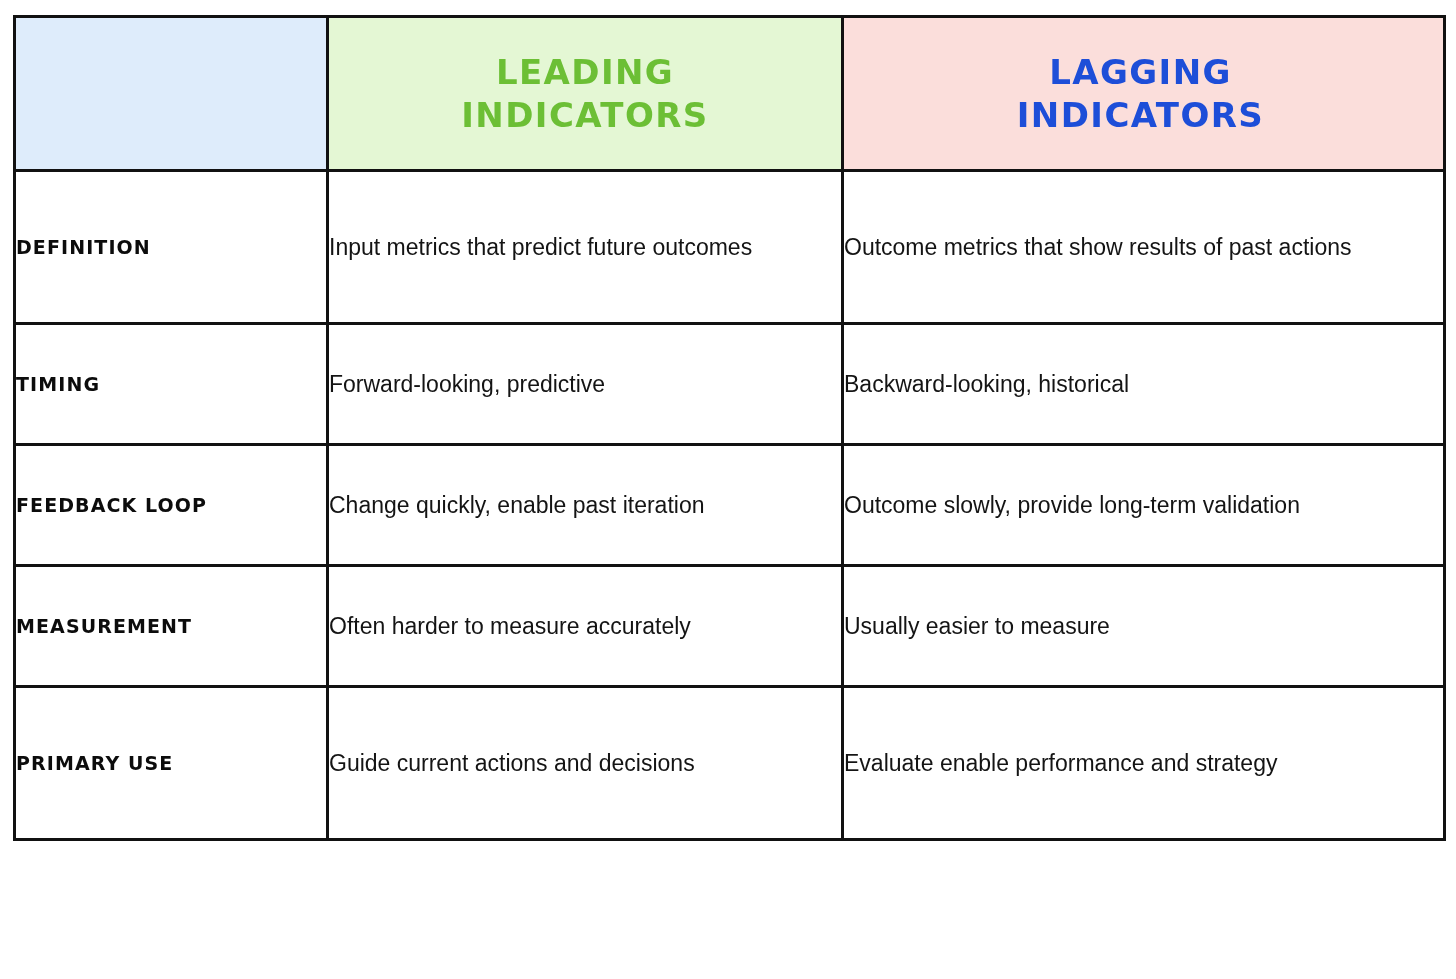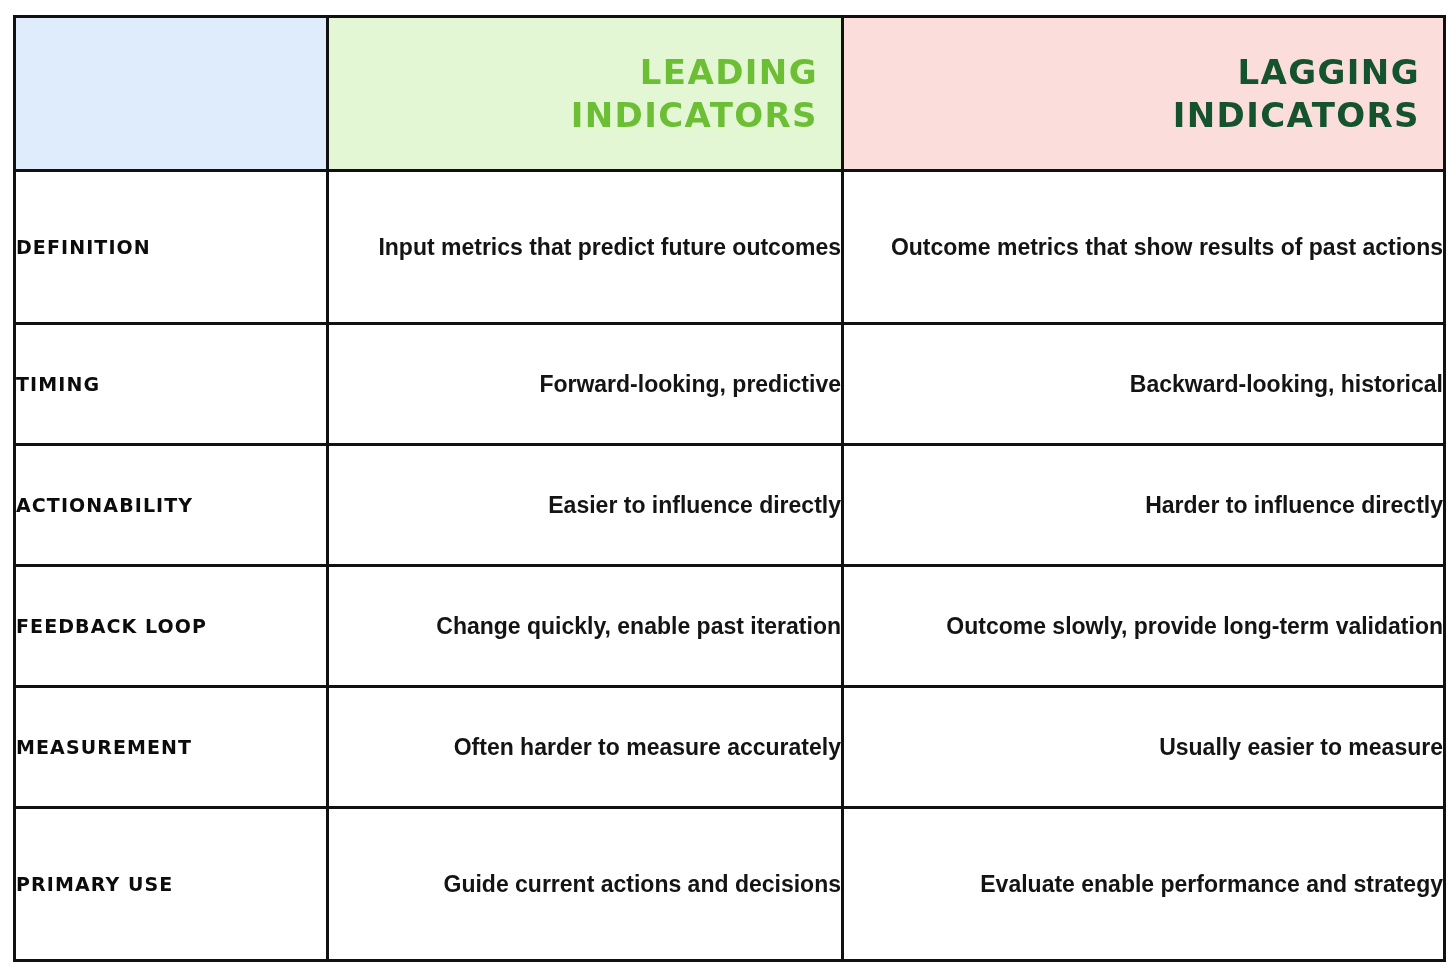--- a/index.html
+++ b/index.html
@@ -63,47 +63,45 @@
   .hdr-title {
     font-family: "DejaVu Sans", sans-serif;
     font-weight: 700;
     font-size: 34px;
     line-height: 1.26;
     letter-spacing: 1.4px;
     text-transform: uppercase;
     margin: 9px;
     padding: 0 14px;
     display: block;
-    text-align: right;
   }
   .hdr-title .ln { display: block; }
   .hdr-lead .hdr-title { color: #6cbf35; }
-  .hdr-lag  .hdr-title { color: #14532d; padding-left: 8px; }
+  .hdr-lag  .hdr-title { color: #1d4ed8; padding-left: 8px; }
 
   
   .body-row td {
     height: 118px;
   }
   .row-label {
     font-family: "DejaVu Sans", sans-serif;
     font-weight: 700;
     font-size: 19px;
     letter-spacing: 1.1px;
     color: #0c0c0c;
     text-transform: uppercase;
     padding: 0 0 0 22px;
   }
   .cell-text {
     font-family: "Liberation Sans", sans-serif;
-    font-weight: 700;
+    font-weight: 400;
     font-size: 23px;
     line-height: 1.52;
     color: #141414;
     padding: 0 26px 0 21px;
-    text-align: right;
   }
   .row-tall td { height: 150px; }
 </style>
 </head>
 <body>
 
 <div class="page">
 
   <table class="cmp-table">
     <colgroup>
@@ -139,25 +137,20 @@
         <td class="cell-text">Input metrics that predict future outcomes</td>
         <td class="cell-text">Outcome metrics that show results of past actions</td>
       </tr>
 
       <tr class="body-row">
         <td class="row-label">TIMING</td>
         <td class="cell-text">Forward-looking, predictive</td>
         <td class="cell-text">Backward-looking, historical</td>
       </tr>
 
-      <tr class="body-row">
-        <td class="row-label">ACTIONABILITY</td>
-        <td class="cell-text">Easier to influence directly</td>
-        <td class="cell-text">Harder to influence directly</td>
-      </tr>
 
       <tr class="body-row">
         <td class="row-label">FEEDBACK LOOP</td>
         <td class="cell-text">Change quickly, enable past iteration</td>
         <td class="cell-text">Outcome slowly, provide long-term validation</td>
       </tr>
 
       <tr class="body-row">
         <td class="row-label">MEASUREMENT</td>
         <td class="cell-text">Often harder to measure accurately</td>

